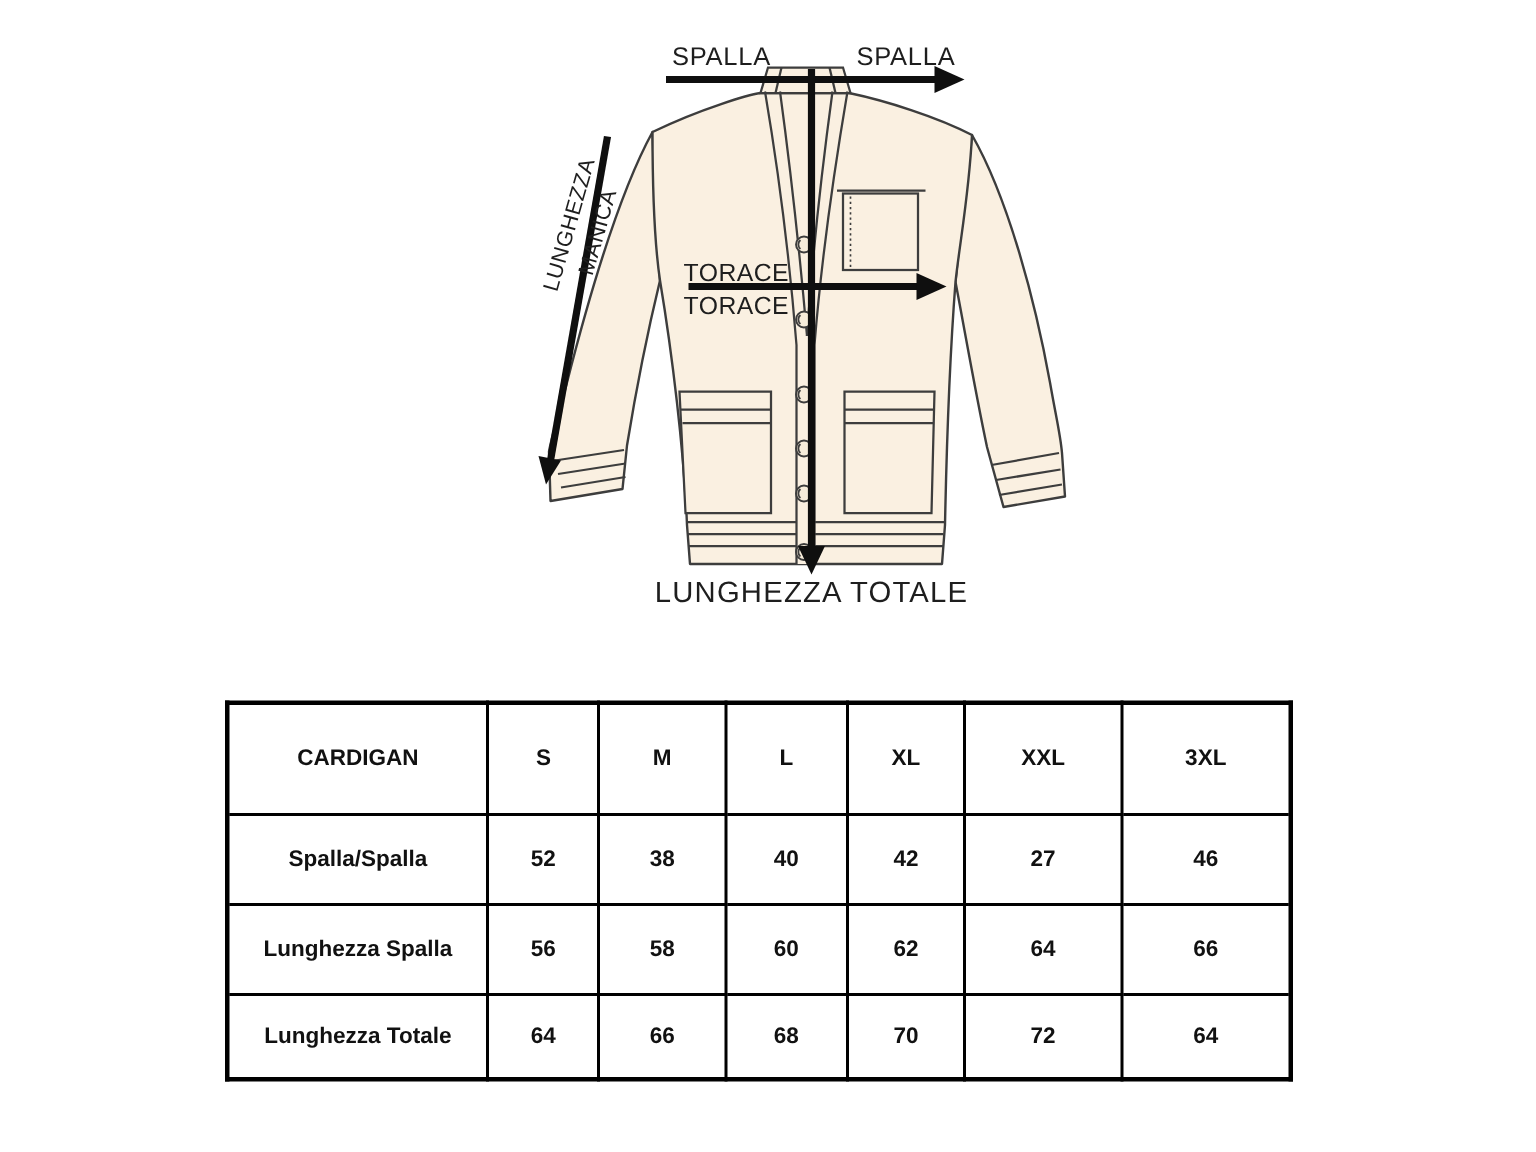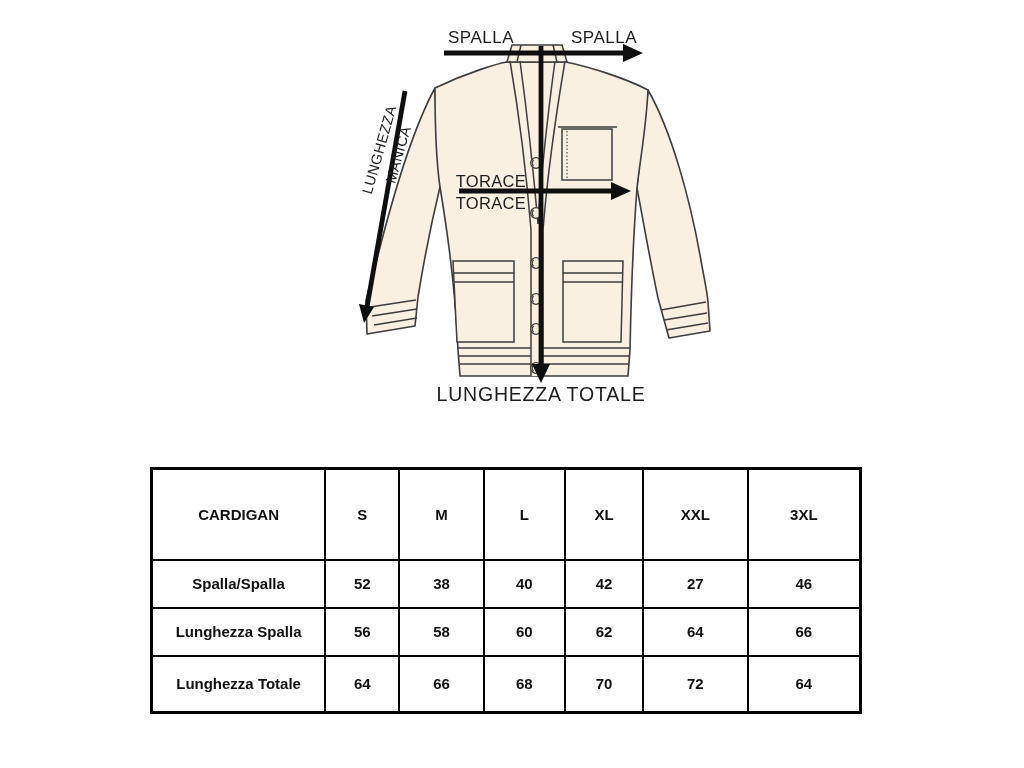--- a/index.html
+++ b/index.html
@@ -37,22 +37,22 @@
   table.size-table th, table.size-table td {
     border: 2px solid #000000;
     text-align: center;
     vertical-align: middle;
     font-weight: bold;
     font-size: 15px;
     color: #111111;
     font-family: "Liberation Sans", sans-serif;
     padding: 0;
   }
-  tr.hdr { height: 91px; }
-  tr.r1, tr.r2, tr.r3 { height: 48px; }
+  tr.hdr { height: 74px; }
+  tr.r1, tr.r2, tr.r3 { height: 60px; }
   tr.r4 { height: 57px; }
 </style>
 </head>
 <body>
 
 <div class="stage">
 
   <svg class="diagram" viewBox="0 0 1024 400" xmlns="http://www.w3.org/2000/svg">
     <defs>
       <g id="btn">

